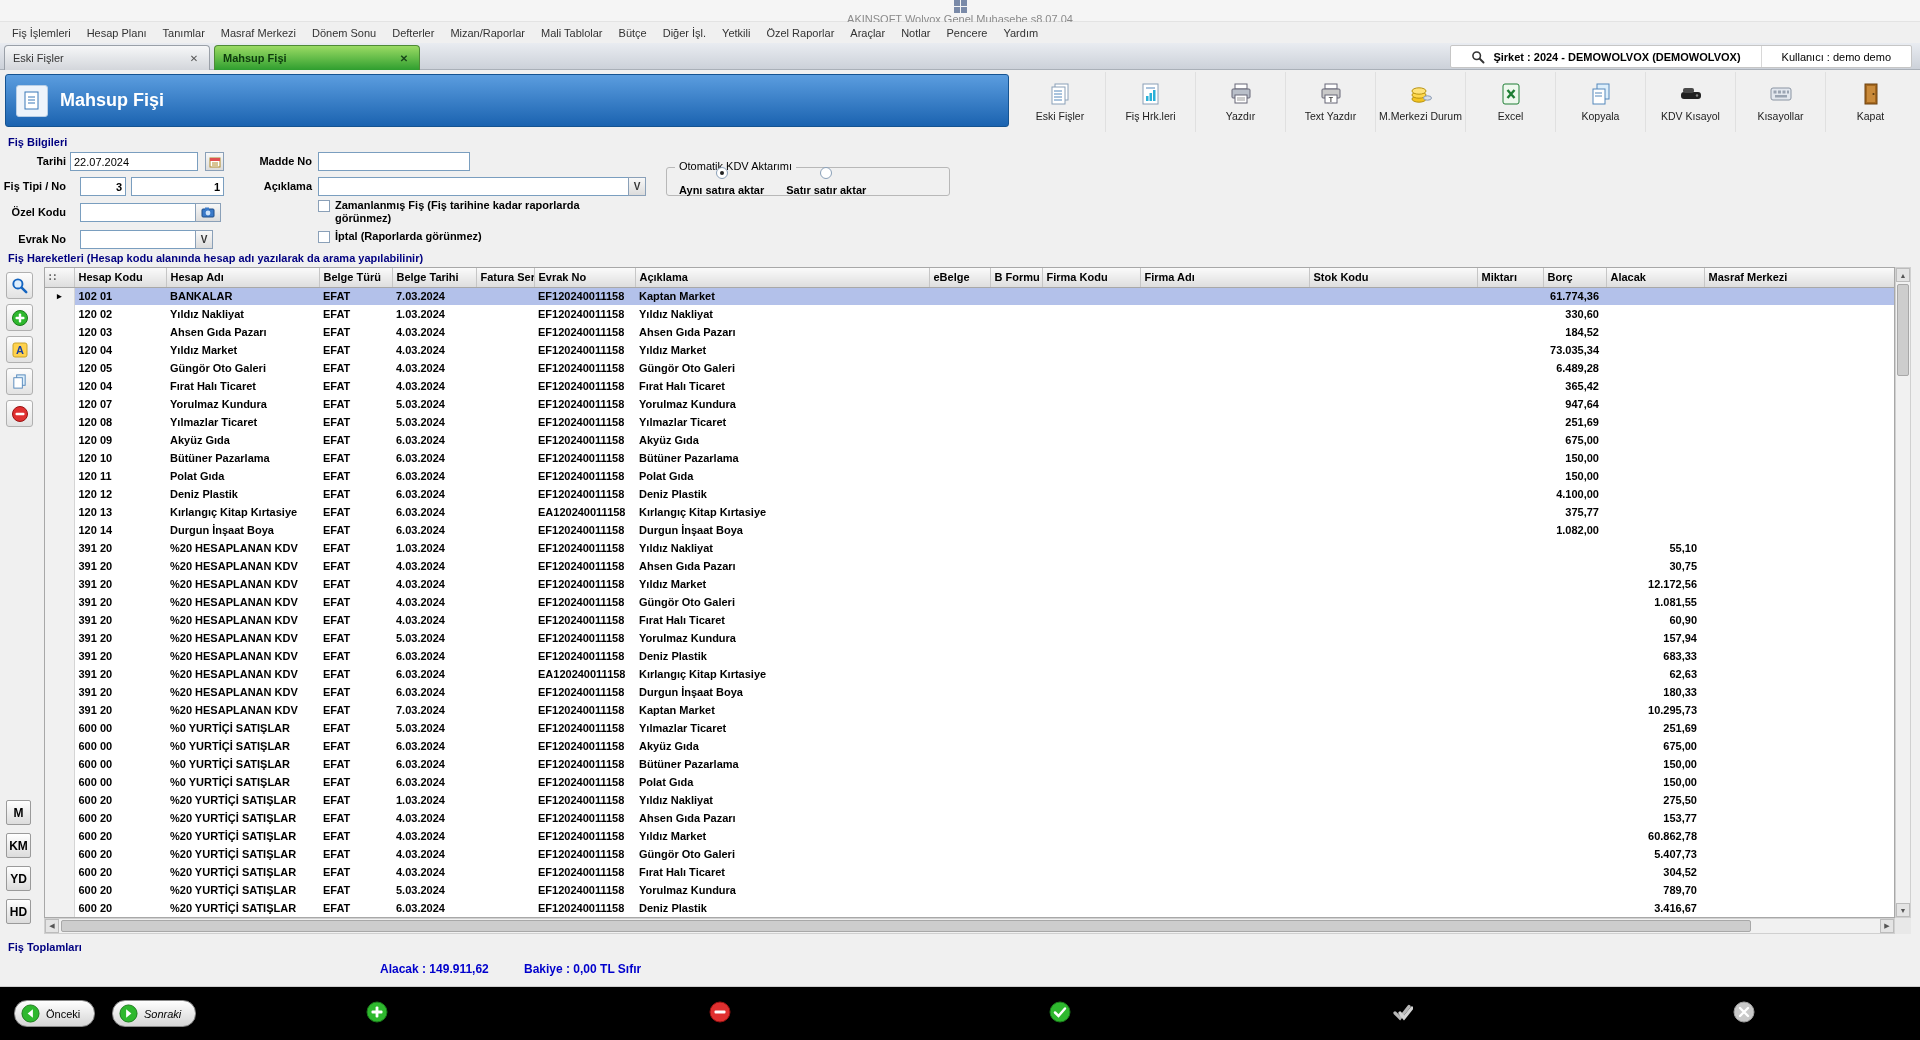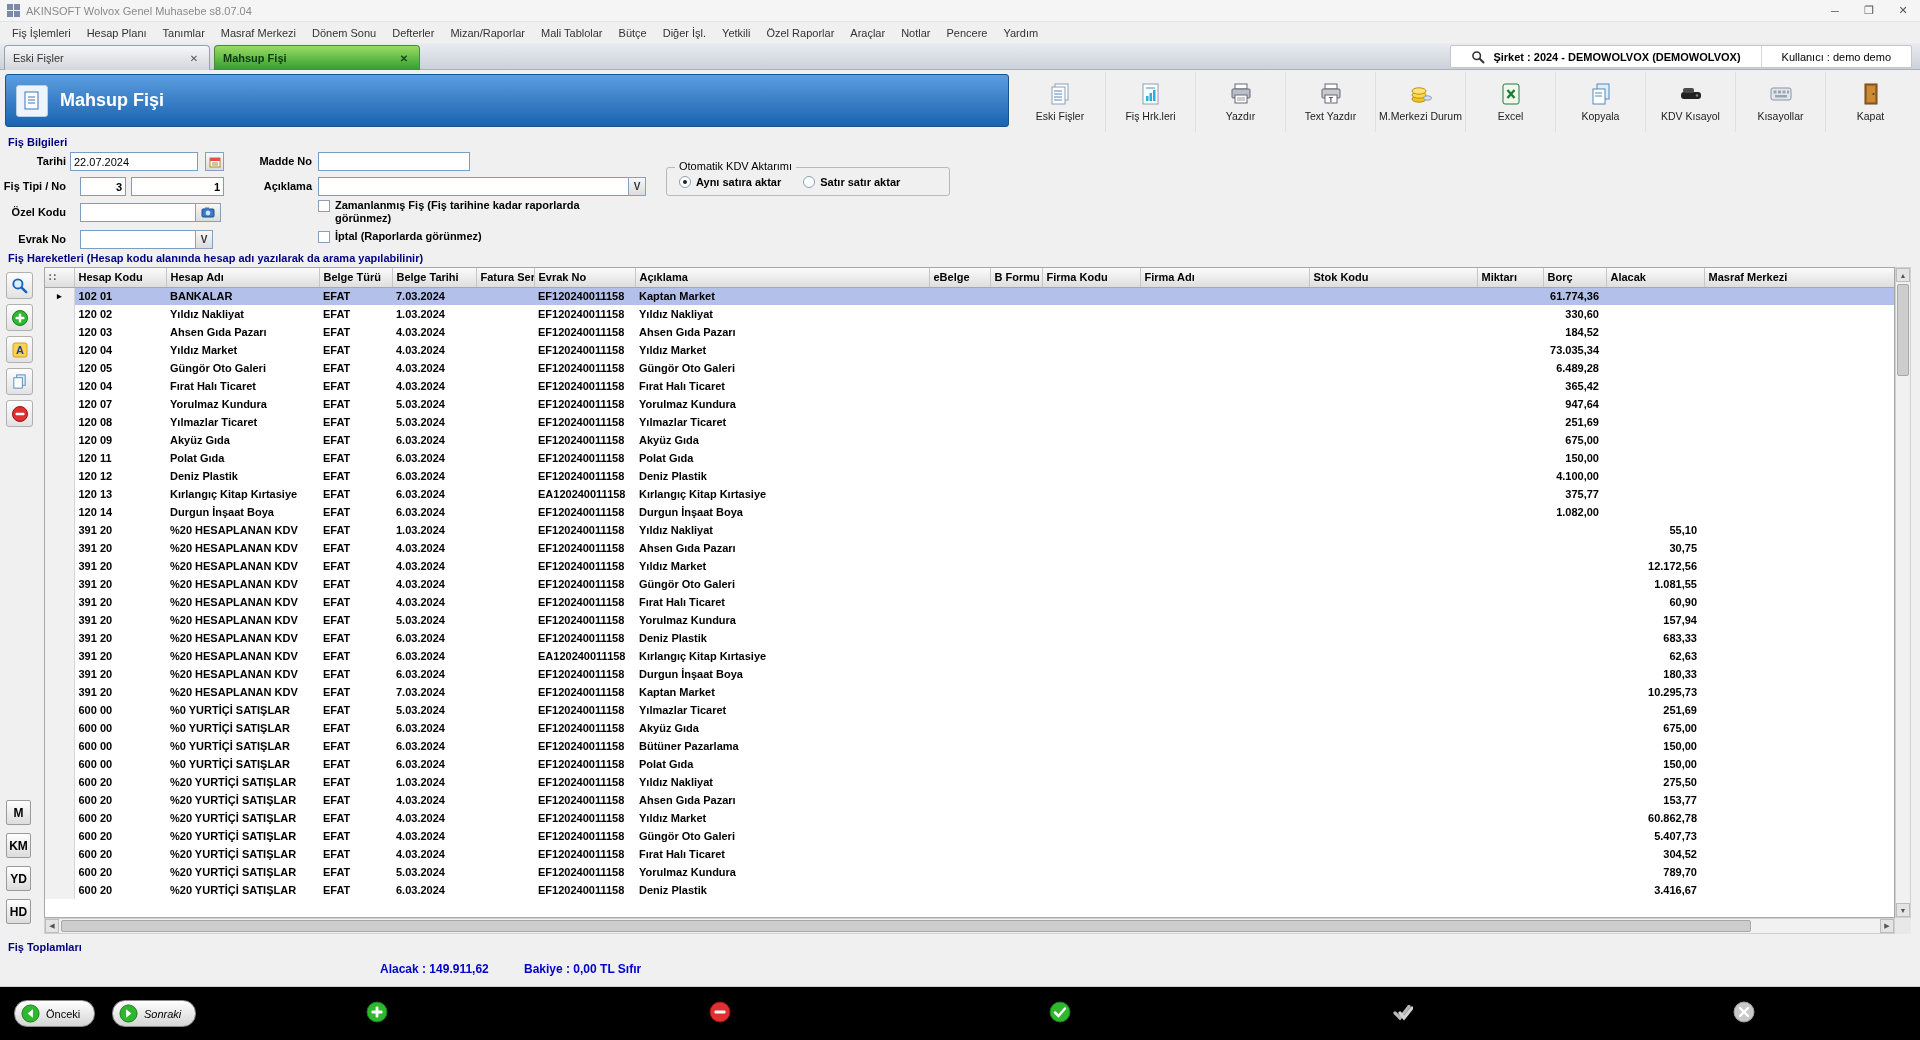--- a/index.html
+++ b/index.html
@@ -1,20 +1,20 @@
 <!DOCTYPE html>
 <html><head>
 <meta charset="utf-8">
 <style>
   * { margin:0; padding:0; box-sizing:border-box; }
   html,body { width:1920px; height:1040px; overflow:hidden; }
   body { font-family:"Liberation Sans", sans-serif; font-size:11px; background:#f0f0f0; position:relative; color:#000; }
 
   
-  .titlebar { position:absolute; top:0; left:0; right:0; height:22px; background:#f5f5f5; border-bottom:1px solid #e3e3e3; display:flex; align-items:center; }
+  .titlebar { position:absolute; top:0; left:0; right:0; height:22px; background:#f5f5f5; border-bottom:1px solid #e3e3e3; display:flex; align-items:center;flex-direction:column; }
   .app-icon { width:13px; height:13px; margin:0 6px 0 7px; display:grid; grid-template-columns:6px 6px; grid-gap:1px; }
   .app-icon i { background:#7a8aa8; height:6px; display:block; }
   .win-title { color:#8a8a8a; font-size:11px; }
   .win-controls { margin-left:auto; display:flex; height:22px; }
   .win-btn { width:34px; height:22px; display:flex; align-items:center; justify-content:center; color:#555; font-size:11px; cursor:default; }
 
   
   .menubar { position:absolute; top:22px; left:0; right:0; height:21px; background:#f0f0f0; display:flex; align-items:center; padding-left:4px; }
   .menu-item { padding:2px 8px; color:#333; white-space:nowrap; }
 
@@ -48,21 +48,21 @@
   .section-title { position:absolute; color:#000080; font-weight:bold; }
   .flabel { position:absolute; font-weight:bold; text-align:right; }
   .finput { position:absolute; height:19px; border:1px solid #7a9ebf; background:#fff; font-family:"Liberation Sans",sans-serif; font-size:11px; padding:0 3px; }
   .finput.num { text-align:right; font-weight:bold; }
   .fbtn { position:absolute; height:19px; border:1px solid #8aa0b8; background:linear-gradient(#f8f8f8,#dcdcdc); display:flex; align-items:center; justify-content:center; font-size:10px; font-weight:bold; color:#333; }
   .checkbox { position:absolute; width:12px; height:12px; border:1px solid #8aa0b8; background:#fff; }
   .cb-label { position:absolute; font-weight:bold; line-height:13px; }
   .groupbox { position:absolute; border:1px solid #b8b8b8; border-radius:3px; }
   .groupbox .legend { position:absolute; top:-8px; left:8px; background:#f0f0f0; padding:0 4px; font-weight:normal; }
   .radio-row { display:flex; align-items:center; height:100%; padding:0 12px; gap:22px; }
-  .radio-opt { display:flex; align-items:center; gap:5px; font-weight:bold; }
+  .radio-opt { display:flex; align-items:center; gap:5px; font-weight:bold;flex-direction:column; }
   .radio { width:12px; height:12px; border:1px solid #8aa0b8; border-radius:50%; background:#fff; position:relative; }
   .radio.checked::after { content:''; position:absolute; inset:3px; background:#222; border-radius:50%; }
 
   
   .side-btn { position:absolute; left:6px; width:27px; height:27px; border:1px solid #b0b0b0; border-radius:3px; background:linear-gradient(#fdfdfd,#e2e2e2); display:flex; align-items:center; justify-content:center; }
   .side-letter { position:absolute; left:6px; width:25px; height:25px; border:1px solid #9a9a9a; border-radius:2px; background:linear-gradient(#ffffff,#dcdcdc); display:flex; align-items:center; justify-content:center; font-weight:bold; font-size:12px; }
 
   
   .grid-wrap { position:absolute; left:44px; top:267px; width:1851px; height:651px; border:1px solid #a8a8a8; background:#fff; overflow:hidden; }
   table.grid { border-collapse:collapse; table-layout:fixed; width:1849px; }
@@ -562,20 +562,39 @@
           <td></td>
           <td></td>
           <td></td>
           <td class="num"></td>
           <td class="num">675,00</td>
           <td class="num"></td>
           <td></td>
         </tr>
         <tr>
           <td class="ind"></td>
+          <td>120 10</td>
+          <td>Bütüner Pazarlama</td>
+          <td>EFAT</td>
+          <td>6.03.2024</td>
+          <td></td>
+          <td>EF120240011158</td>
+          <td>Bütüner Pazarlama</td>
+          <td></td>
+          <td></td>
+          <td></td>
+          <td></td>
+          <td></td>
+          <td class="num"></td>
+          <td class="num">150,00</td>
+          <td class="num"></td>
+          <td></td>
+        </tr>
+        <tr>
+          <td class="ind"></td>
           <td>120 11</td>
           <td>Polat Gıda</td>
           <td>EFAT</td>
           <td>6.03.2024</td>
           <td></td>
           <td>EF120240011158</td>
           <td>Polat Gıda</td>
           <td></td>
           <td></td>
           <td></td>

